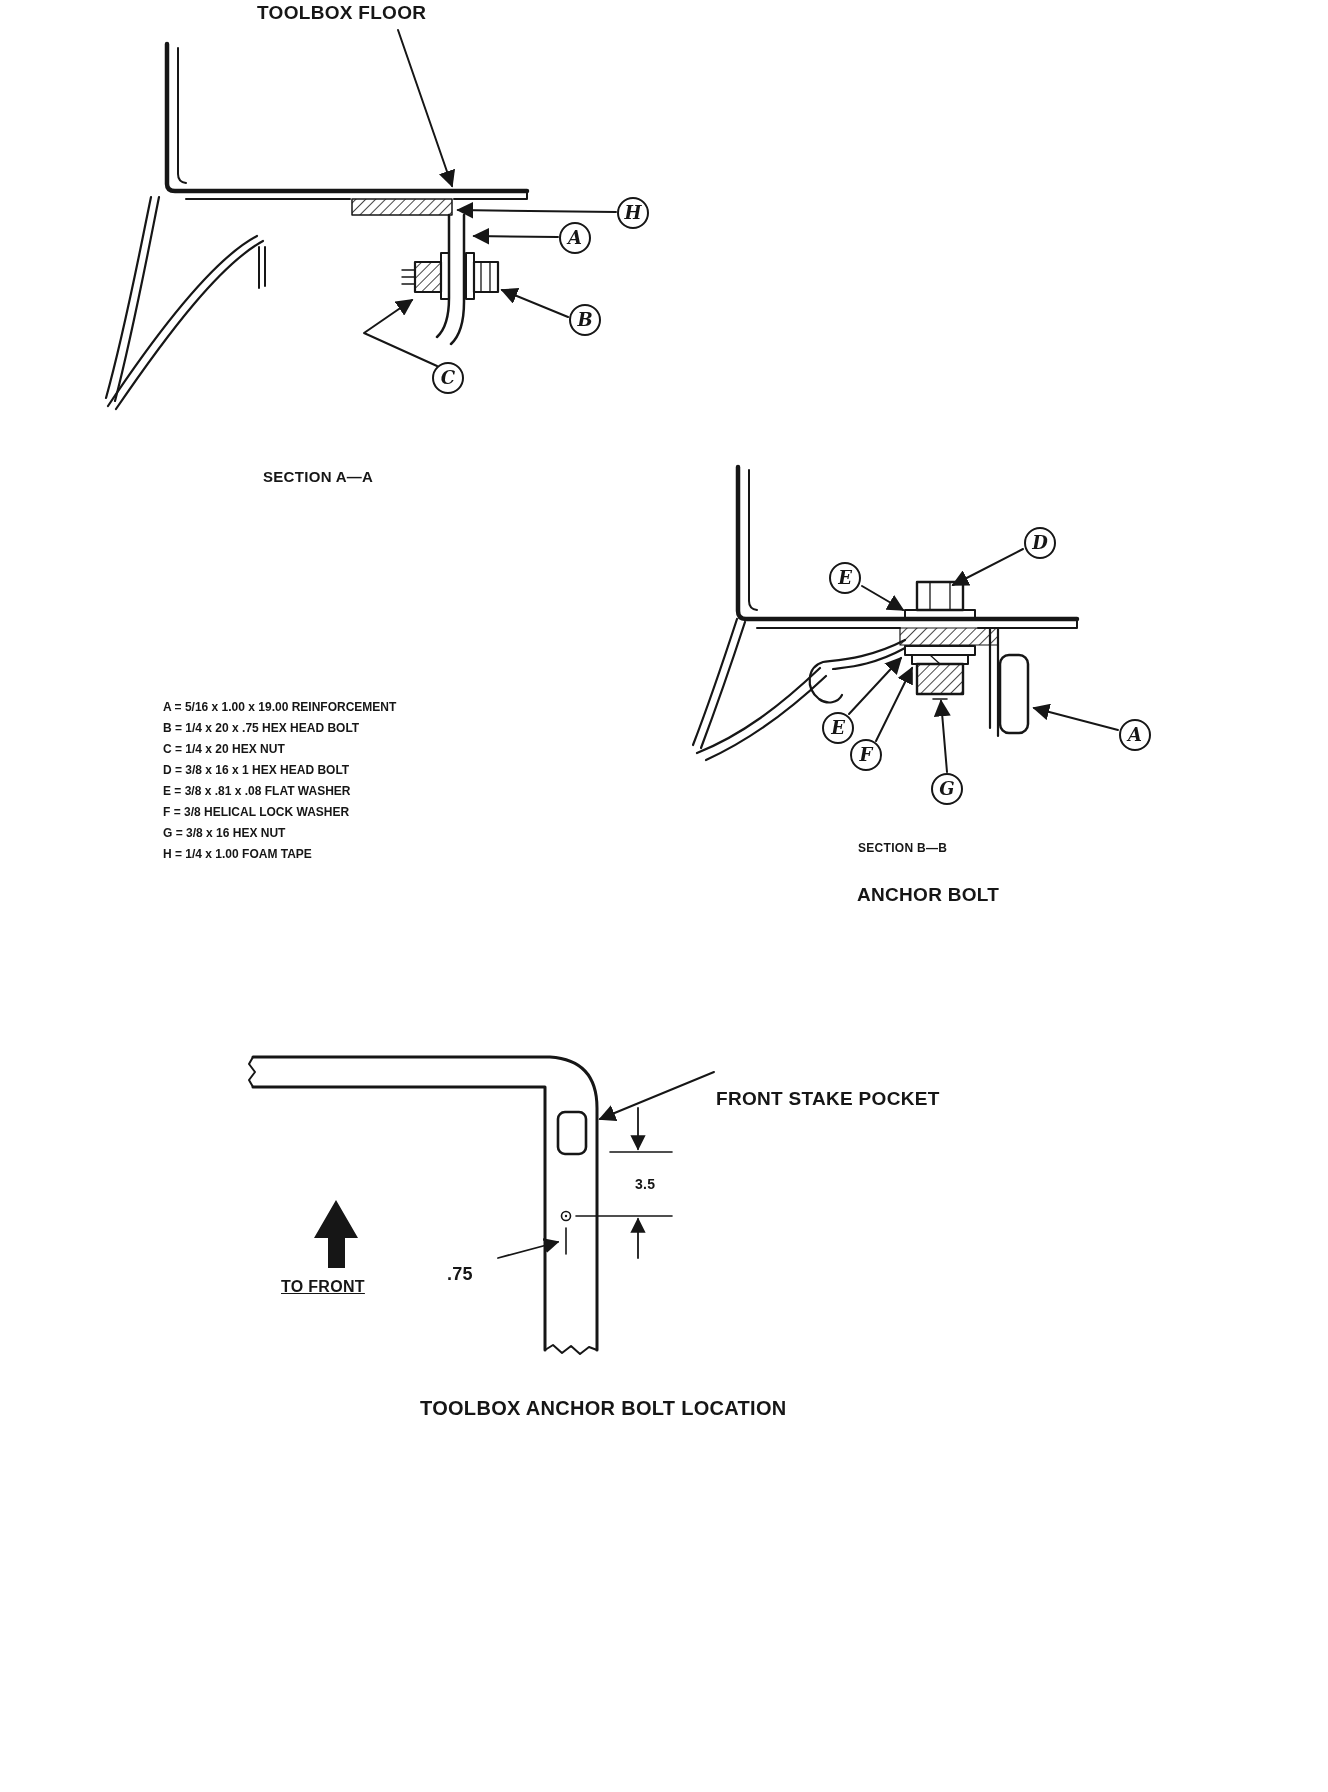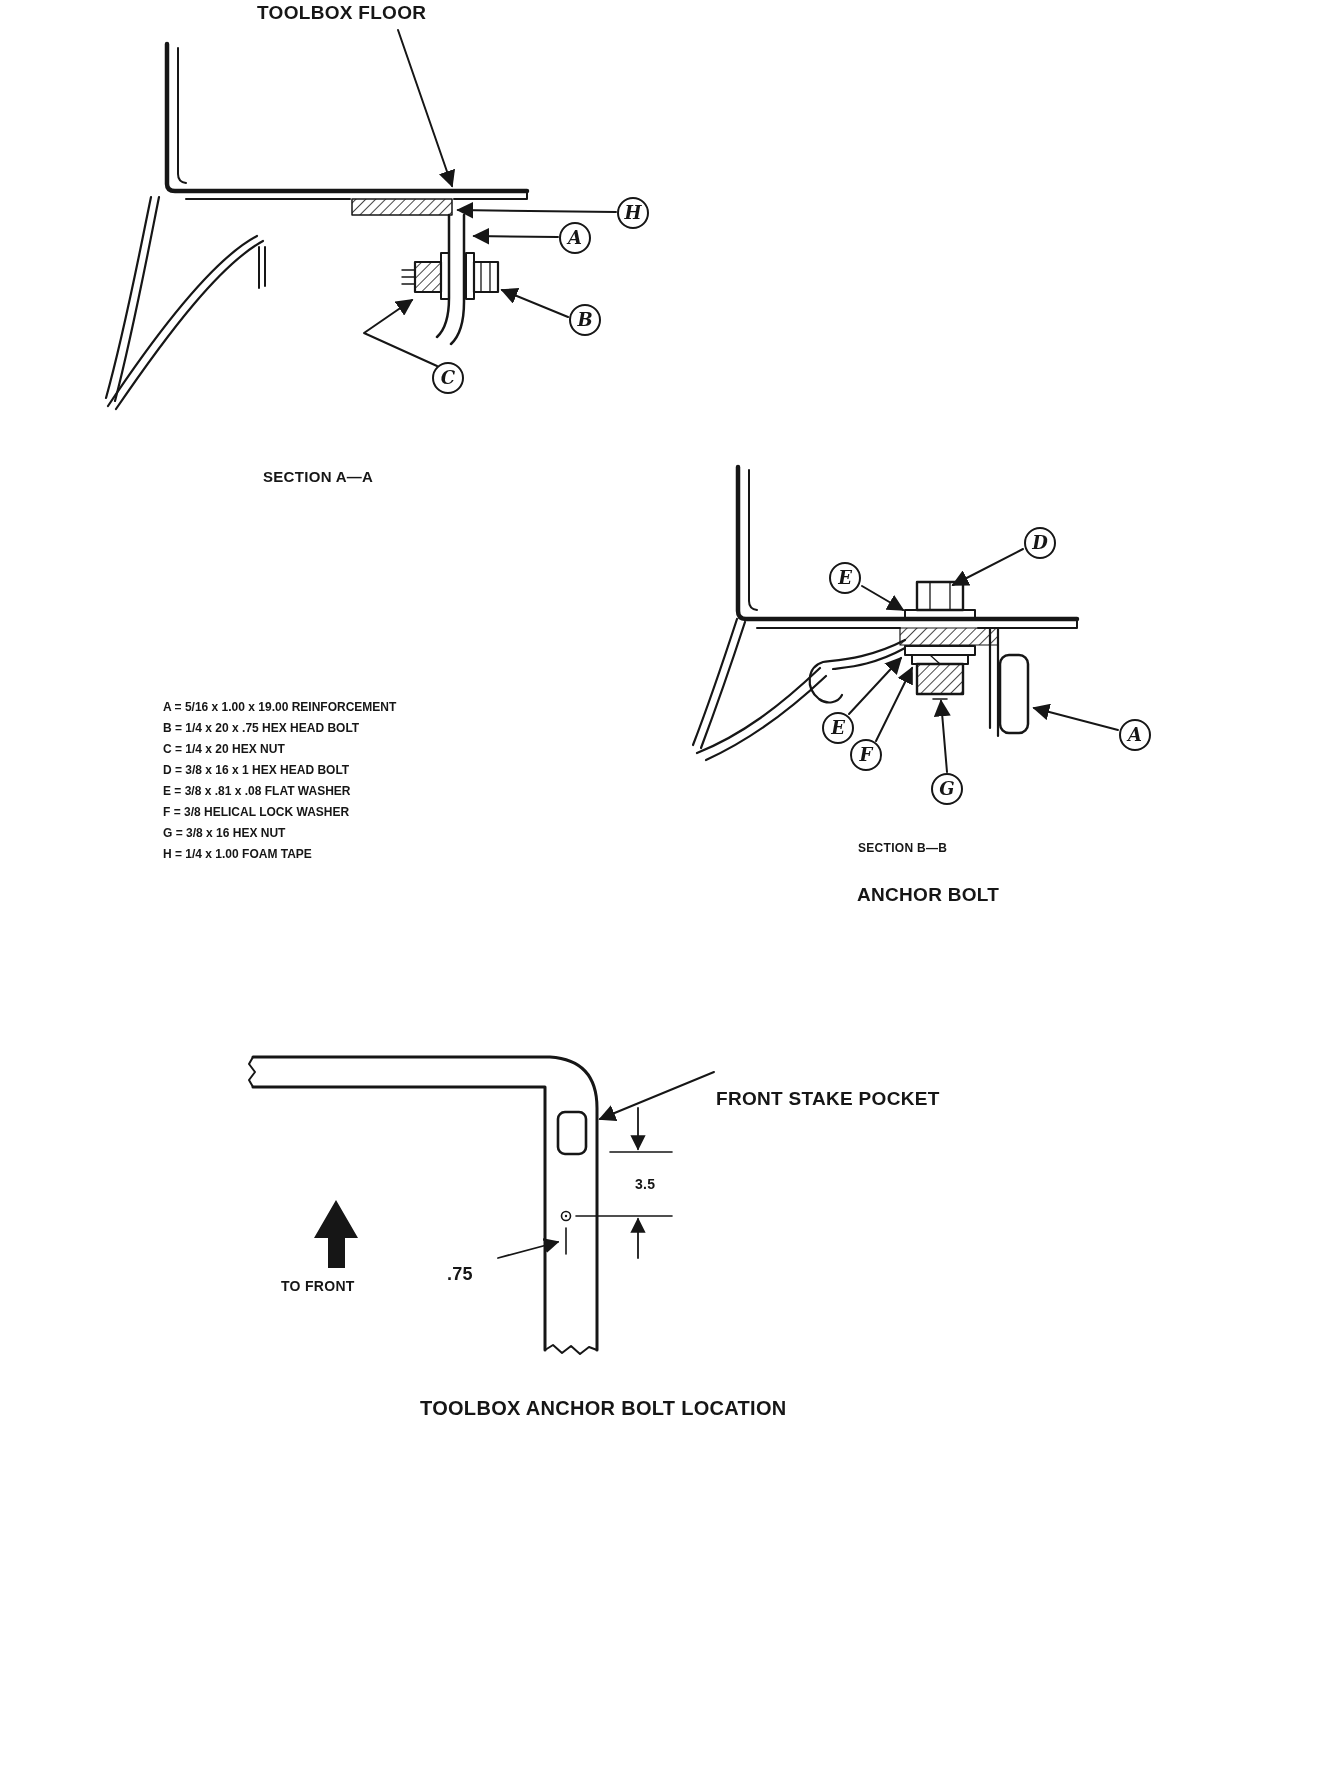--- a/index.html
+++ b/index.html
@@ -149,21 +149,21 @@
   </div>
 
   <div class="lbl" style="left:858px; top:841px; font-size:12px;">SECTION B—B</div>
   <div class="lbl" style="left:857px; top:884px; font-size:19px;text-align:right;">ANCHOR BOLT</div>
 
   <div class="lbl" style="left:716px; top:1088px; font-size:19px;">FRONT STAKE POCKET</div>
 
   <div class="lbl" style="left:624px; top:1176px; font-size:14px;margin-left:11px;">3.5</div>
   <div class="lbl" style="left:447px; top:1256px; font-size:18px;margin-top:8px;">.75</div>
 
-  <div class="lbl" style="left:281px; top:1278px; font-size:14px;">TO FRONT</div>
+  <div class="lbl" style="left:281px; top:1278px; font-size:16px;text-decoration:underline;">TO FRONT</div>
 
   <div class="lbl" style="left:420px; top:1397px; font-size:20px;">TOOLBOX ANCHOR BOLT LOCATION</div>
 
   <div class="lbl" style="left:1043px; top:1537px; font-size:12px;">TB-8894-A</div>
 
   <div class="callout" style="left:617px; top:197px;">
     <span>H</span>
     </div>
   <div class="callout" style="left:559px; top:222px;">
     <span>A</span>

